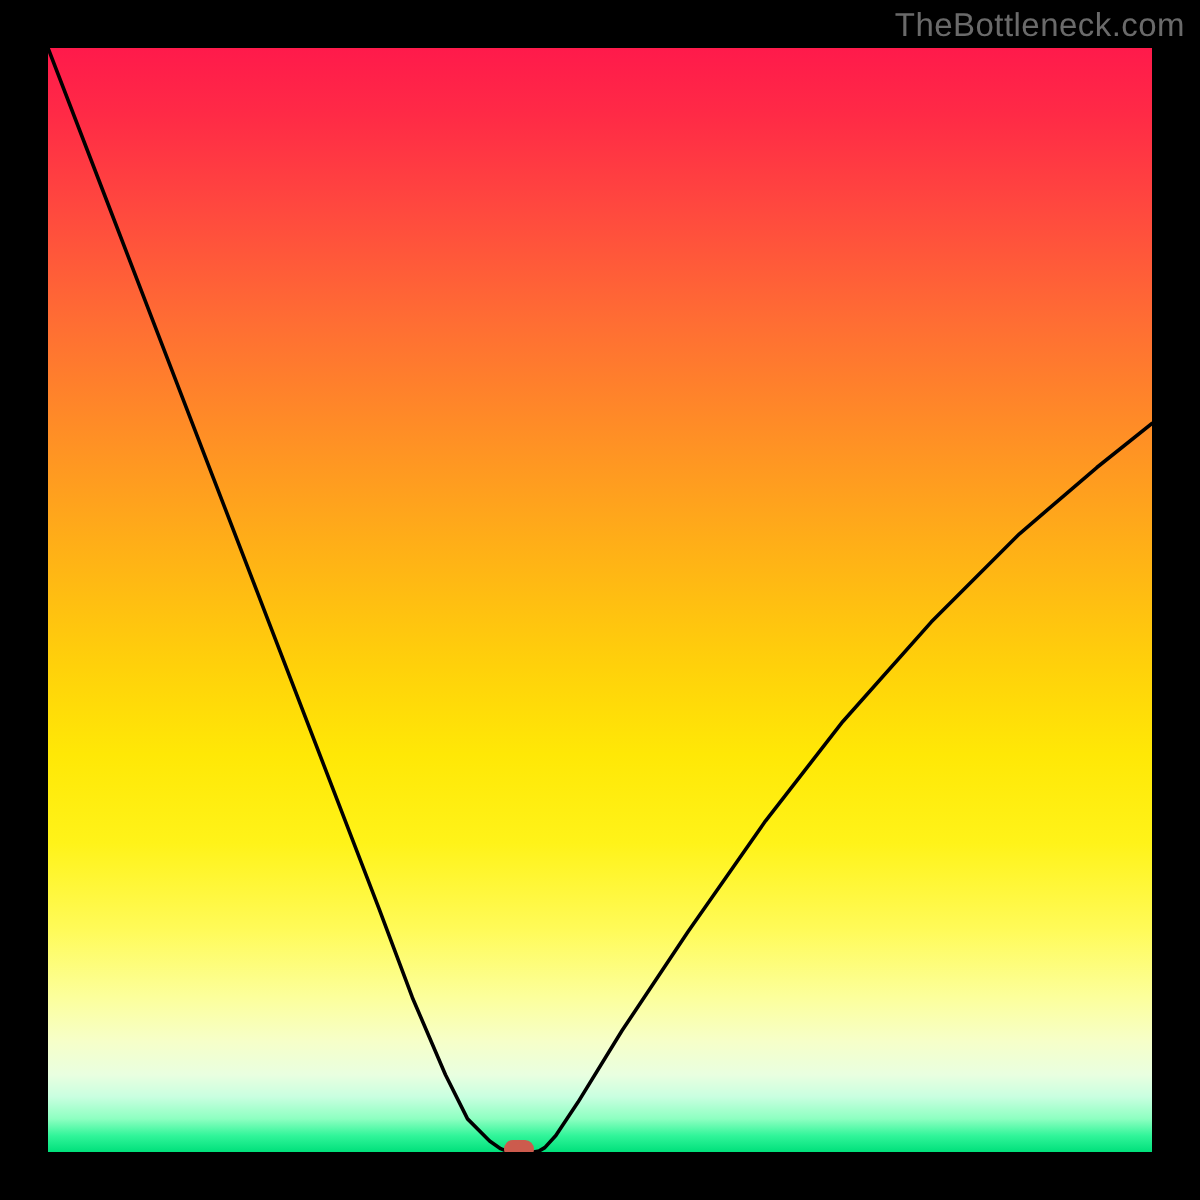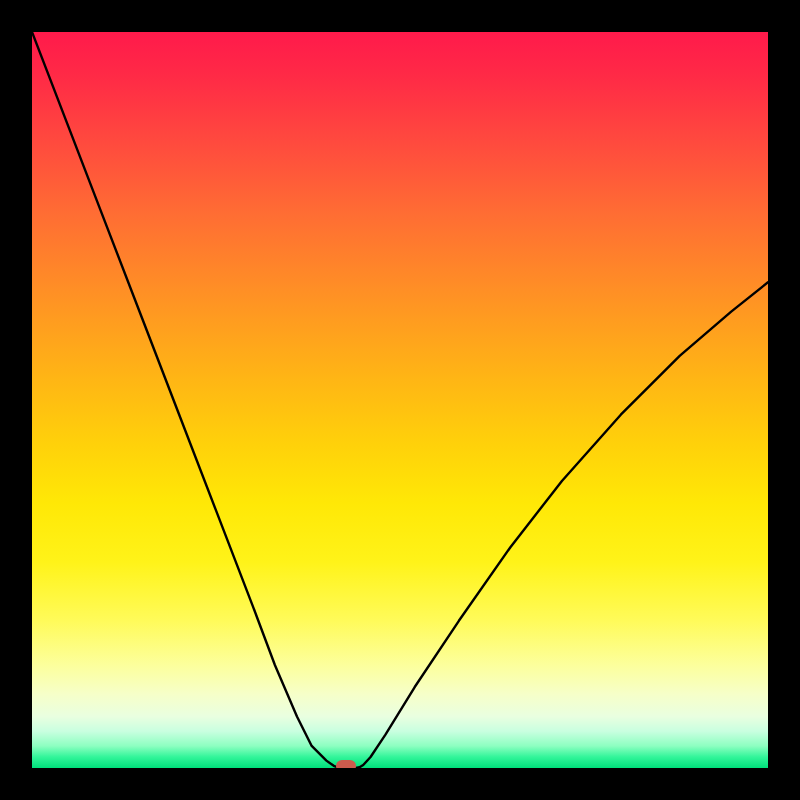--- a/index.html
+++ b/index.html
@@ -73,20 +73,21 @@
     height: 12px;
     background: #cc5b4d;
     border-radius: 6px;
     transform: translate(-50%, -50%);
   }
 </style>
 </head>
 <body>
 
 <div class="frame">
+  <div class="watermark">TheBottleneck.com</div>
 
   <div class="plot">
     <div class="gradient"></div>
 
     <svg class="curve" viewBox="0 0 736 736" preserveAspectRatio="none">
       <path fill="none" stroke="#000" stroke-width="2.4" stroke-linecap="round" stroke-linejoin="round" d="M0.00 0.00 L36.80 95.68 L73.60 191.36 L110.40 287.04 L147.20 382.72 L184.00 478.40 L220.80 574.08 L242.88 632.96 L264.96 684.48 L279.68 713.92 L294.40 728.64 L301.76 733.79 L305.44 735.26 L309.12 736.00 L312.80 736.00 L316.48 736.00 L323.84 736.00 L327.52 735.26 L331.20 733.06 L338.56 724.96 L353.28 702.88 L382.72 655.04 L426.88 588.80 L478.40 515.20 L529.92 448.96 L588.80 382.72 L647.68 323.84 L699.20 279.68 L736.00 250.24"></path>
     </svg>
 
     <div class="marker" style="left: 313.536px; top: 734px;"></div>
   </div>

